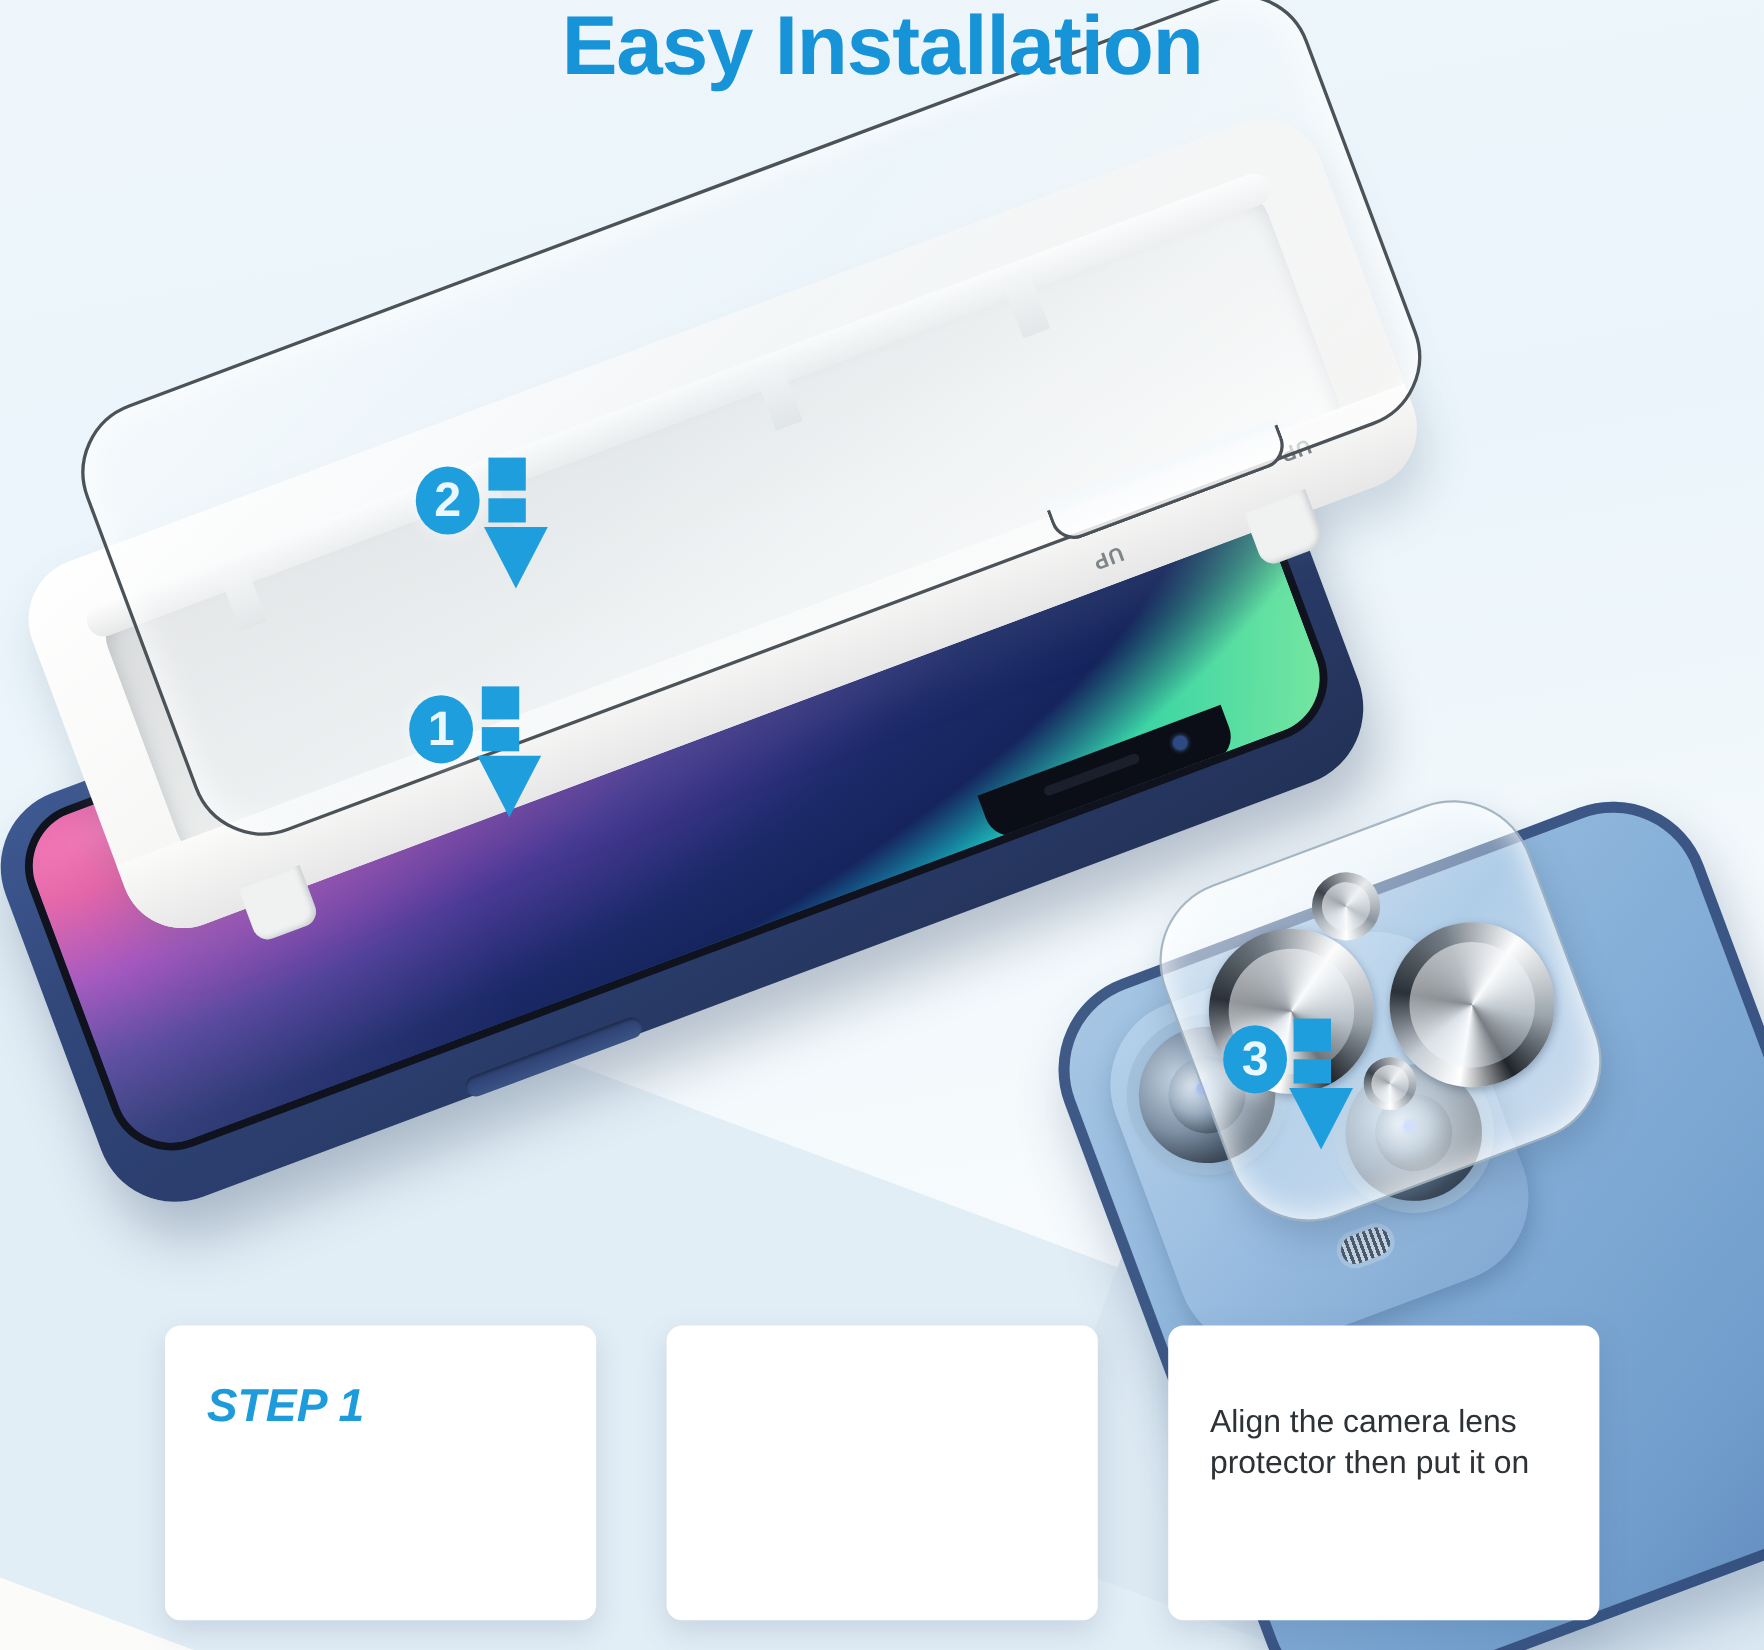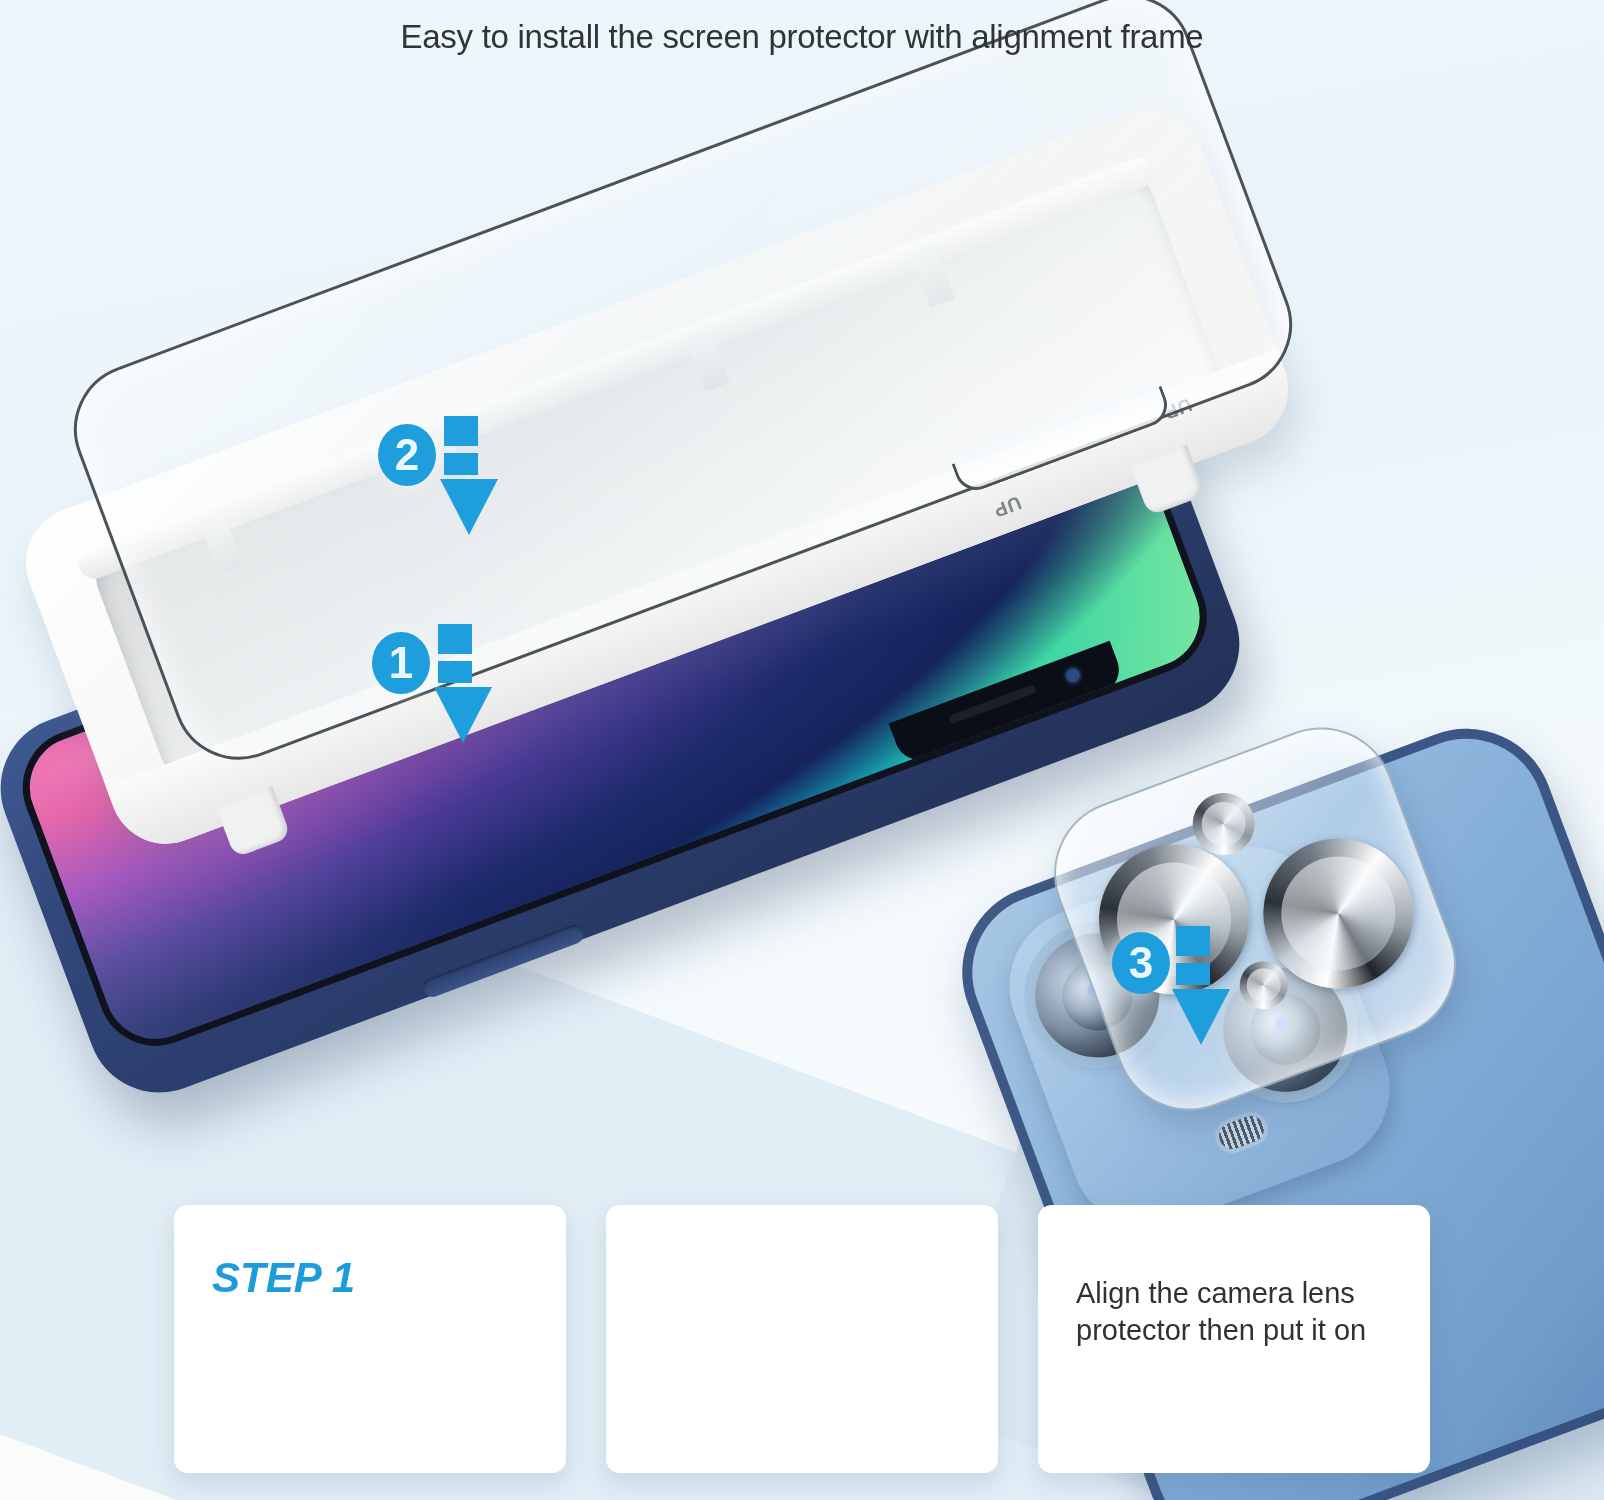--- a/index.html
+++ b/index.html
@@ -150,40 +150,40 @@
   .arrow{position:absolute;width:42px;}
   .arrow .dash{margin:0 auto;background:#1f9edd;}
   .arrow .d1{width:34px;height:30px;}
   .arrow .d2{width:34px;height:22px;margin-top:7px;}
   .arrow .head{width:0;height:0;margin:4px auto 0;
     border-left:29px solid transparent;border-right:29px solid transparent;
     border-top:56px solid #1f9edd;}
 
   
   .cards{position:absolute;left:0;top:1205px;width:1604px;height:290px;z-index:45;
-    display:flex;justify-content:center;gap:40px;}
+    display:flex;justify-content:center;gap:64px;}
   .card{width:392px;height:268px;background:#ffffff;border-radius:14px;
     box-shadow:0 10px 26px rgba(70,100,135,.18);
     padding:52px 34px 0 38px;box-sizing:border-box;}
   .card-title{font-size:42px;font-weight:bold;font-style:italic;color:#1e9bdb;
     letter-spacing:0px;line-height:1;}
   .card-text{font-size:29px;color:#2d3236;line-height:1.28;margin-top:18px;white-space:pre-line;}
 </style>
 </head>
 <body>
 
 <div id="stage">
 
   <div class="desk desk-c"></div>
   <div class="desk desk-b"></div>
   <div class="desk desk-a"></div>
   <div class="desk-d"></div>
 
   <div class="header">
-    <div class="subtitle">Easy to install the screen protector with alignment frame</div>
+    <div class="title">Easy Installation</div>
   </div>
 
   <div class="layer" style="left:10px;top:520px;transform:rotate(-20.5deg);z-index:10;">
     <div class="phone-body">
       <div class="phone-screen">
         <div class="wall"></div>
         <div class="wall-sheen"></div>
         <div class="notch">
           <div class="notch-spk"></div>
           <div class="notch-cam"></div>

